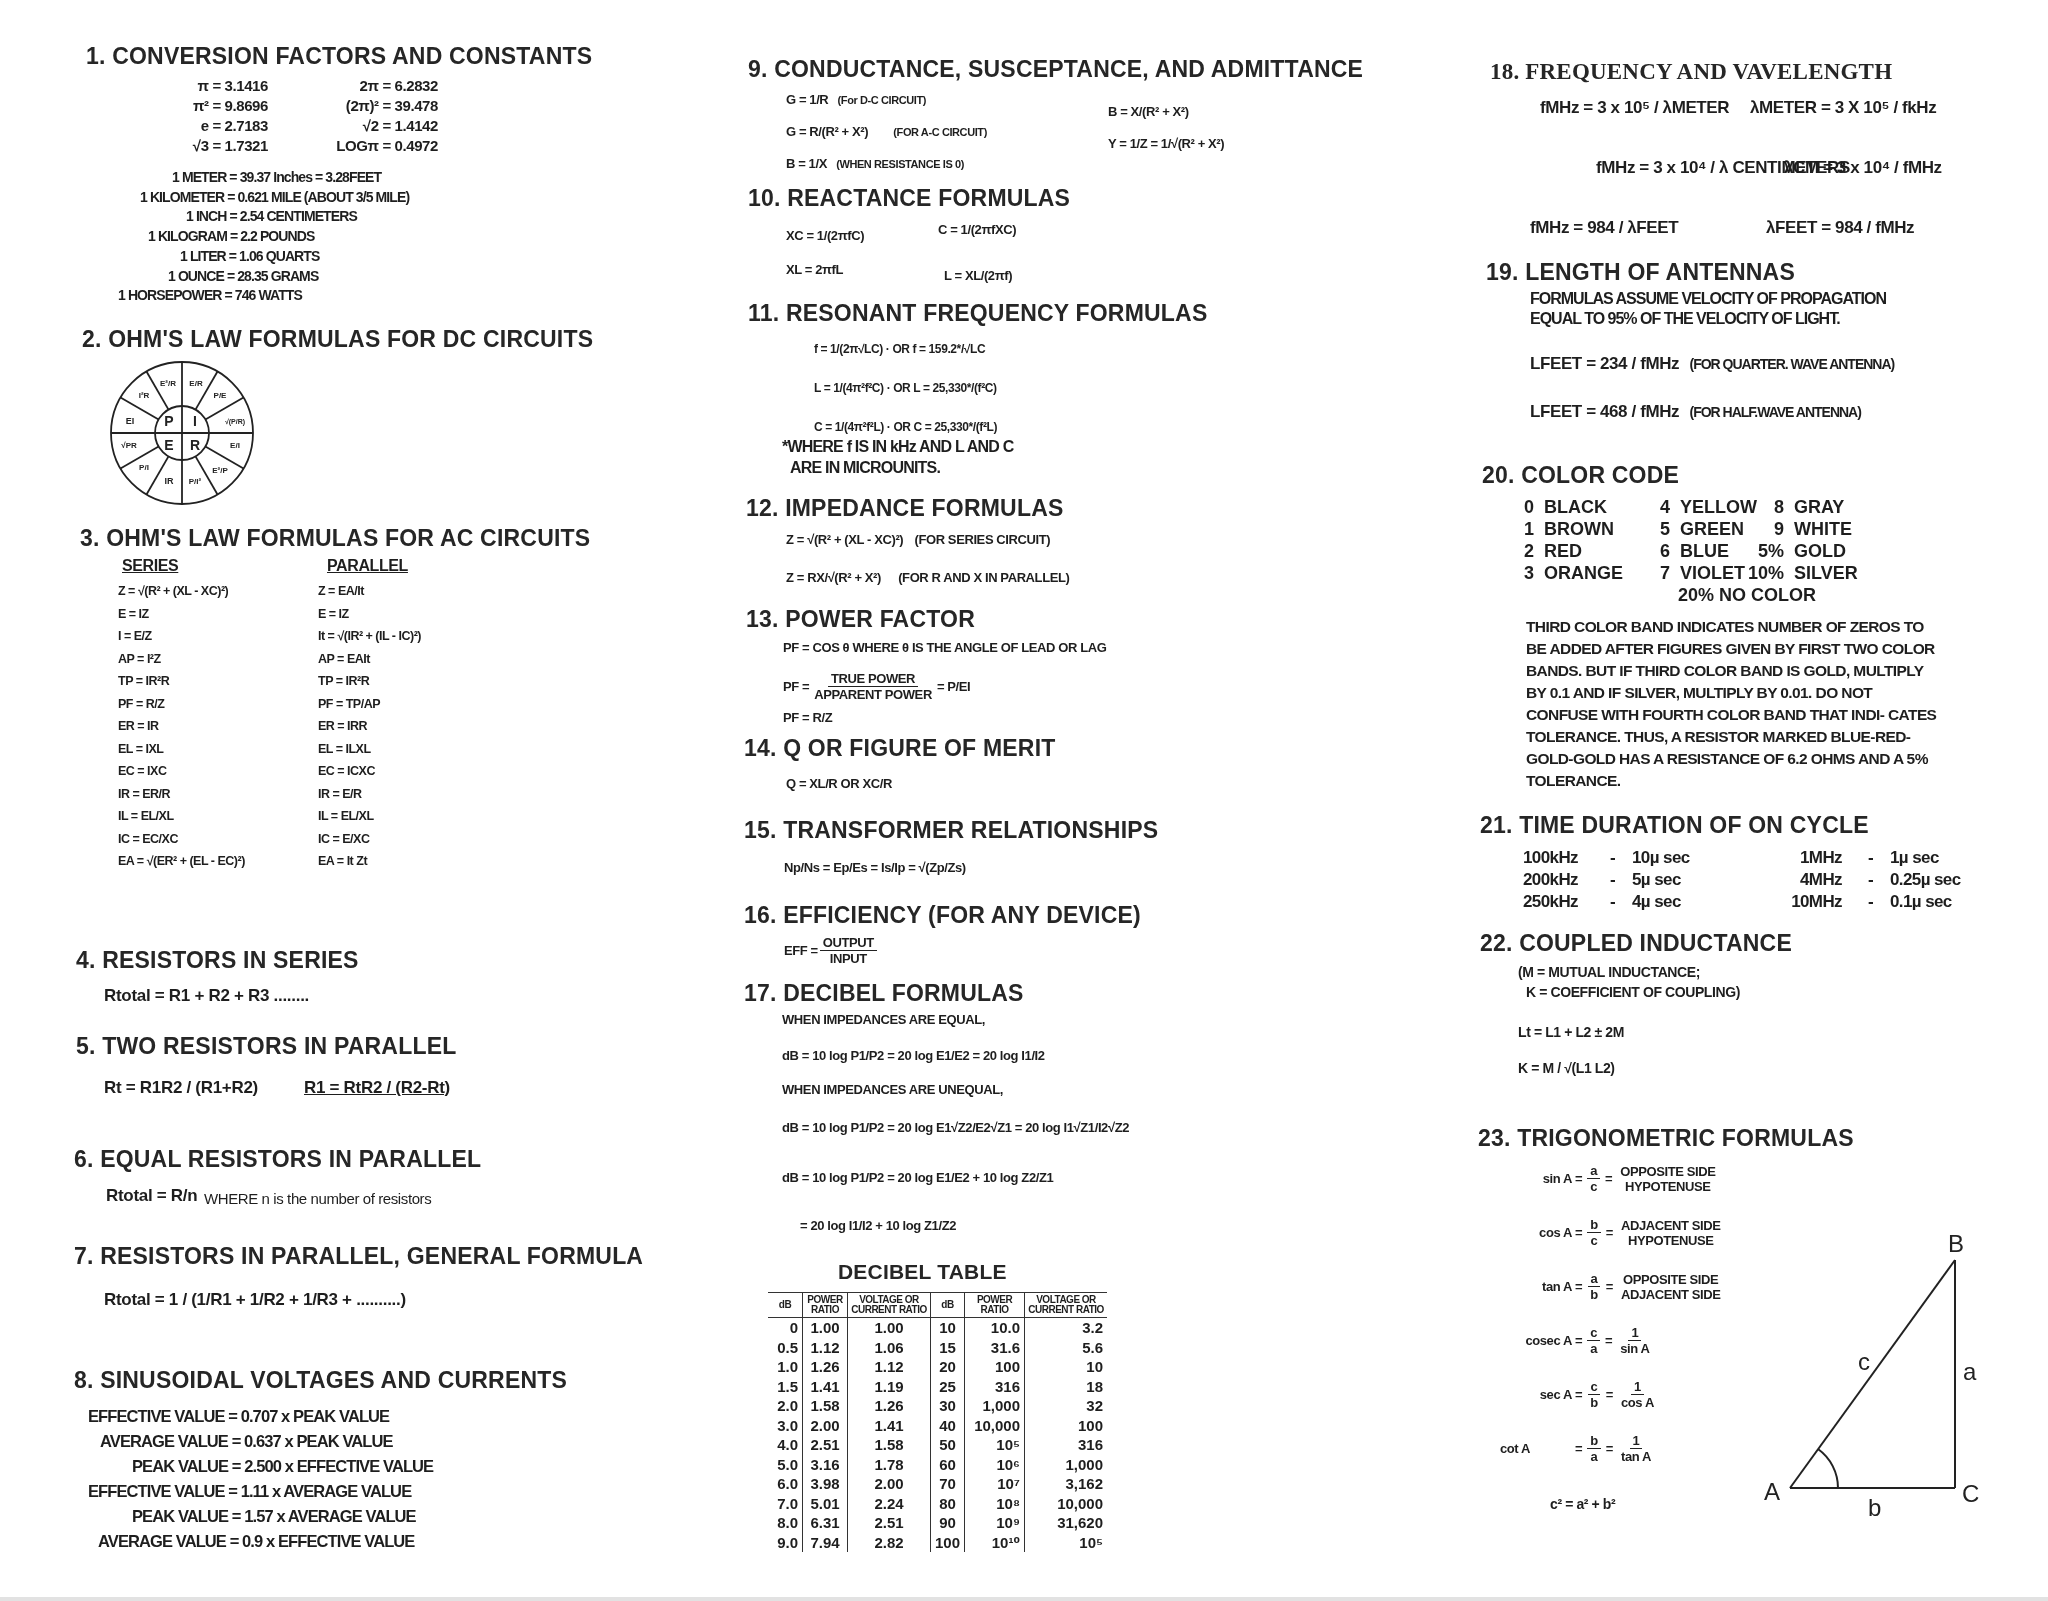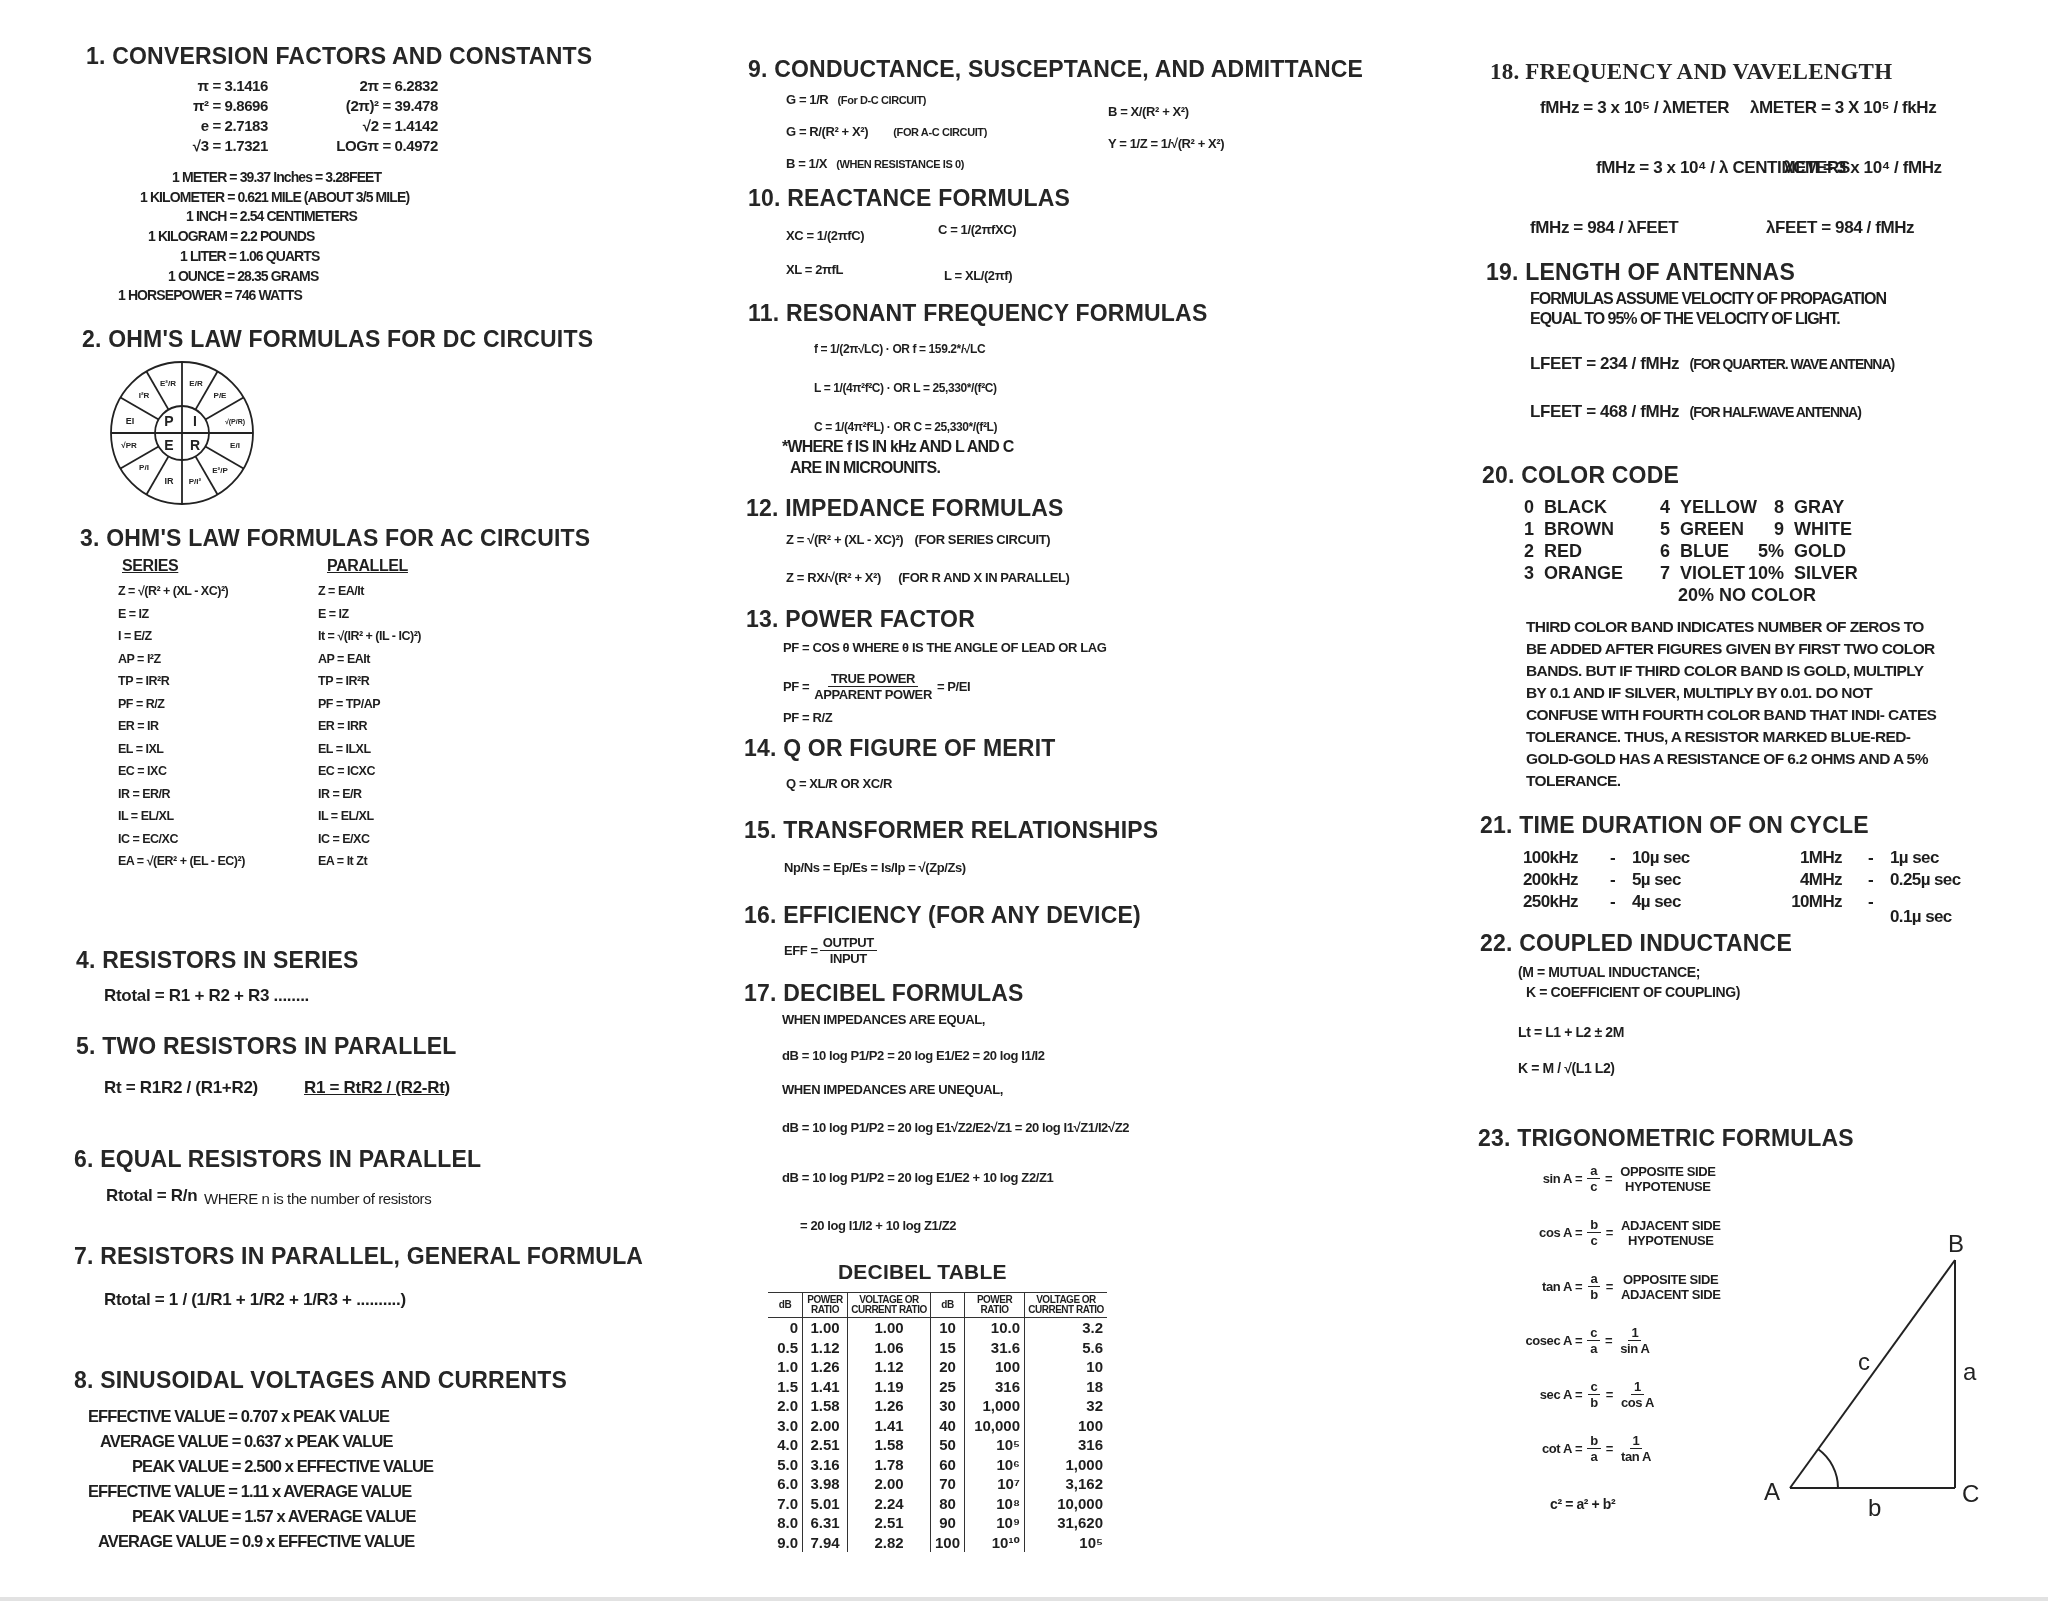--- a/index.html
+++ b/index.html
@@ -393,21 +393,21 @@
     <div class="ts" style="font-size: 17px; letter-spacing: -0.6px; left: 1610px; top: 870px;">-</div>
     <div class="ts" style="font-size: 17px; letter-spacing: -0.6px; left: 1632px; top: 870px;">5µ sec</div>
     <div class="ts" style="font-size: 17px; letter-spacing: -0.6px; left: 1762px; top: 870px; width: 80px; text-align: right;">4MHz</div>
     <div class="ts" style="font-size: 17px; letter-spacing: -0.6px; left: 1868px; top: 870px;">-</div>
     <div class="ts" style="font-size: 17px; letter-spacing: -0.6px; left: 1890px; top: 870px;">0.25µ sec</div>
     <div class="ts" style="font-size: 17px; letter-spacing: -0.6px; left: 1498px; top: 892px; width: 80px; text-align: right;">250kHz</div>
     <div class="ts" style="font-size: 17px; letter-spacing: -0.6px; left: 1610px; top: 892px;">-</div>
     <div class="ts" style="font-size: 17px; letter-spacing: -0.6px; left: 1632px; top: 892px;">4µ sec</div>
     <div class="ts" style="font-size: 17px; letter-spacing: -0.6px; left: 1762px; top: 892px; width: 80px; text-align: right;">10MHz</div>
     <div class="ts" style="font-size: 17px; letter-spacing: -0.6px; left: 1868px; top: 892px;">-</div>
-    <div class="ts" style="font-size: 17px; letter-spacing: -0.6px; left: 1890px; top: 892px; margin-top: 15px;">0.1µ sec</div>
+    <div class="ts" style="font-size: 17px; letter-spacing: -0.6px; left: 1890px; top: 892px;">0.1µ sec</div>
   </div>
 
 <div class="h" style="left:1480px;top:930px;">22. COUPLED INDUCTANCE</div>
 <div class="ts" style="left:1518px;top:964px;font-size:14px;">(M = MUTUAL INDUCTANCE;</div>
 <div class="ts" style="left:1526px;top:984px;font-size:14px;">K = COEFFICIENT OF COUPLING)</div>
 <div class="ts" style="left:1518px;top:1024px;font-size:14px;">Lt = L1 + L2 ± 2M</div>
 <div class="ts" style="left:1518px;top:1060px;font-size:14px;">K = M / √(L1 L2)</div>
 
 <div class="h" style="left:1478px;top:1125px;">23. TRIGONOMETRIC FORMULAS</div>
 <div id="trig-list">
@@ -470,21 +470,21 @@
         <span class="num">c</span>
         <span class="den">b</span>
       </span>
       <span style="margin: 0px 3px;"> = </span>
       <span class="frac">
         <span class="num">1</span>
         <span class="den">cos A</span>
       </span>
     </div>
     <div class="ts" style="left: 1500px; top: 1434px; display: flex; align-items: center; font-size: 13px;">
-      <span style="width: 72px; text-align: right; display: inline-block;">cot A</span>
+      <span style="width: 72px; text-align: left; display: inline-block;">cot A</span>
       <span style="margin: 0px 3px;"> = </span>
       <span class="frac">
         <span class="num">b</span>
         <span class="den">a</span>
       </span>
       <span style="margin: 0px 3px;"> = </span>
       <span class="frac">
         <span class="num">1</span>
         <span class="den">tan A</span>
       </span>

